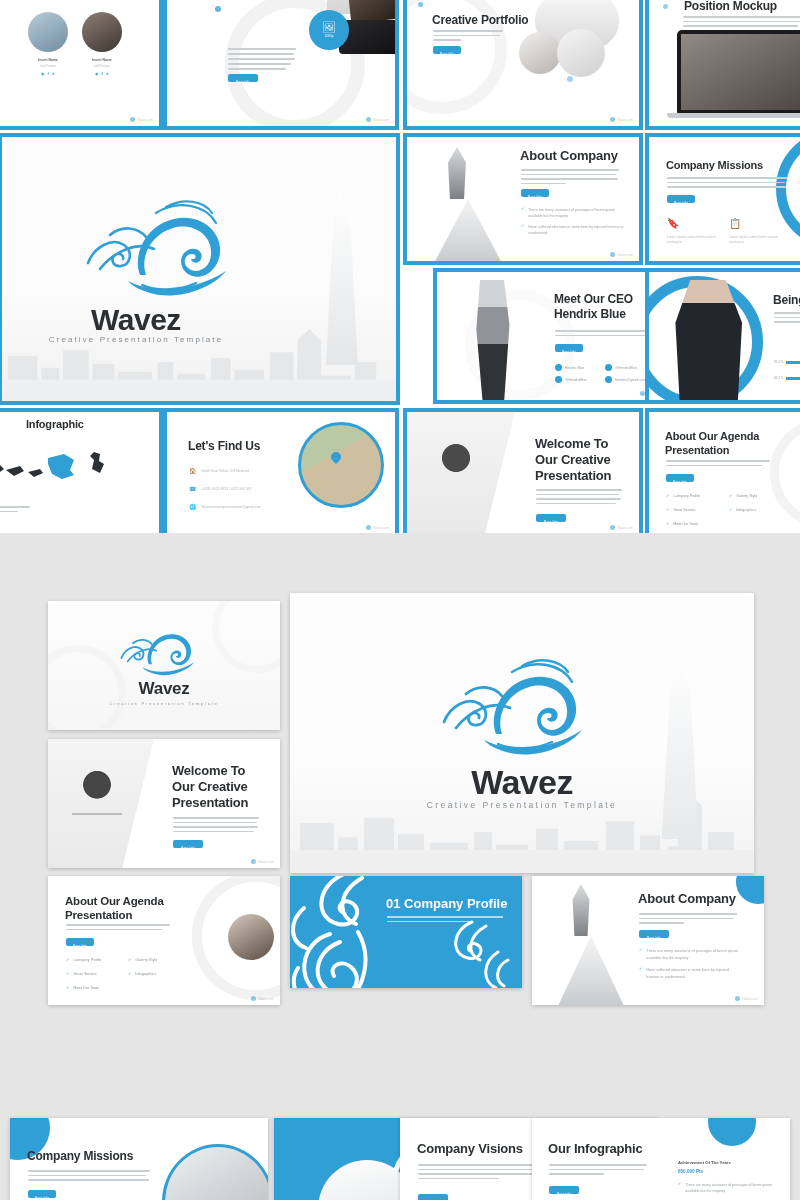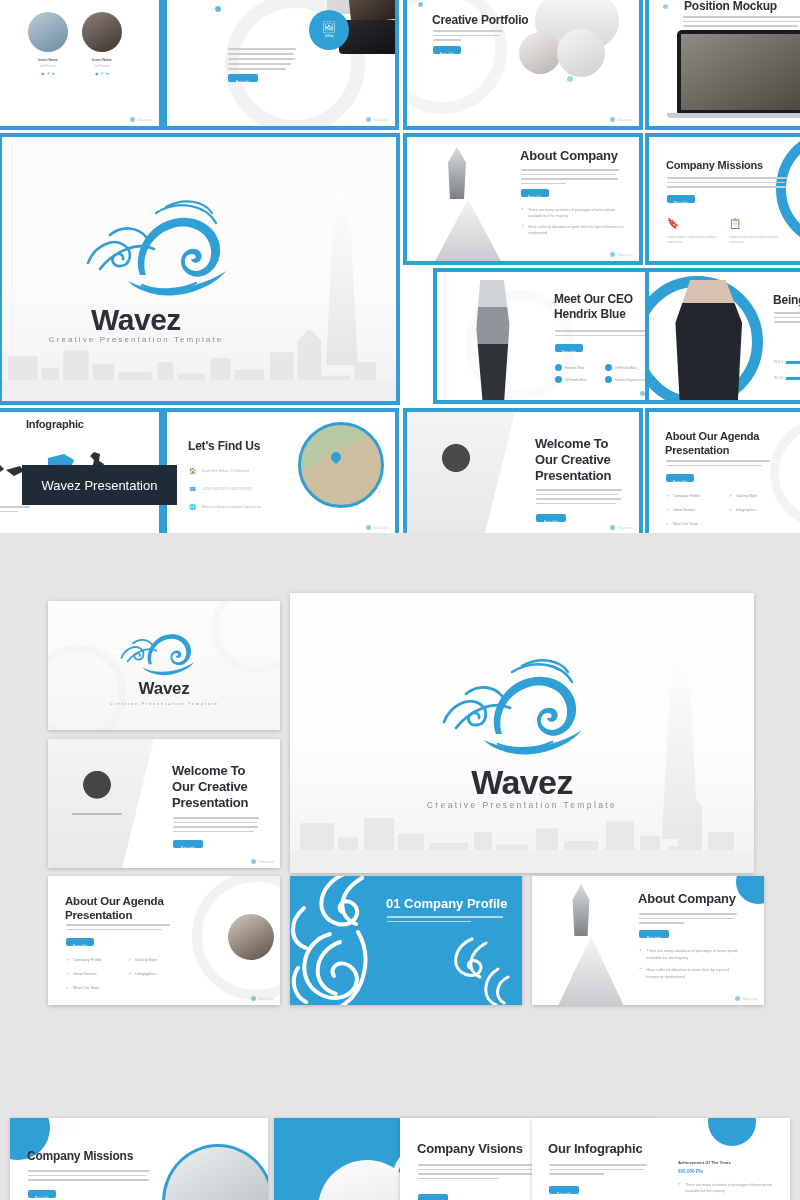--- a/index.html
+++ b/index.html
@@ -426,23 +426,20 @@
           <span class="chk">✓</span>
           <span style="font-size:3.6px;color:#8d9399;">Infographics</span>
         </div>
         <div style="position:absolute;left:17px;top:110px;display:flex;gap:4px;">
           <span class="chk">✓</span>
           <span style="font-size:3.6px;color:#8d9399;">Meet Our Team</span>
         </div>
       </div>
     </div>
 
-    <div class="tooltip" style="left:22px; top:465px; width:155px; height:40px;">
-      <span style="font-size:13px;">Wavez Presentation</span>
-    </div>
 
   </div>
 
   <div class="sec-gray">
 
     <div class="card" style="left:48px; top:68px; width:232px; height:129px;">
       <div style="position:absolute;inset:0;background:linear-gradient(180deg,#fdfdfd,#f6f6f6);overflow:hidden;">
         <div class="swirl" style="left:-18px;top:44px;width:96px;height:96px;border-radius:50%;border:7px solid #f0f0f0;"></div>
         <div class="swirl" style="right:-22px;top:-18px;width:90px;height:90px;border-radius:50%;border:7px solid #f1f1f1;"></div>
         <div class="logo-mark" style="position:absolute;left:68px;top:18px;">
@@ -558,21 +555,21 @@
           <span class="chk">✓</span>
           <span style="font-size:3.8px;color:#8d9399;">Meet Our Team</span>
         </div>
         <div class="wm">
           <span class="b" style="display:inline-block;background:#2f9fd6;border-radius:50%;"></span>
             <span class="g">Wavez.com</span>
         </div>
       </div>
     </div>
 
-    <div class="card" style="left:290px; top:343px; width:232px; height:129px;">
+    <div class="card" style="left:290px; top:343px; width:232px; height:112px;">
       <div style="position:absolute;inset:0;background:#2f9fd6;overflow:hidden;">
         <svg style="position:absolute;left:-4px;top:-4px;" width="140" height="138" viewBox="0 0 140 138">
           <g fill="none" stroke="#ffffff" stroke-width="4" stroke-linecap="round">
             <path d="M58 2 C30 14 28 46 52 52 C70 56 78 36 64 30 C56 27 50 36 56 40"></path>
             <path d="M76 6 C52 20 50 44 70 52"></path>
             <path d="M18 36 C2 50 4 70 20 76"></path>
             <path d="M44 62 C14 70 8 112 38 124 C62 133 80 110 66 96 C56 86 42 94 48 104"></path>
             <path d="M54 70 C26 80 24 114 50 122"></path>
             <path d="M12 96 C4 108 8 124 20 130"></path>
             <path d="M72 60 C86 84 80 118 56 134"></path>

